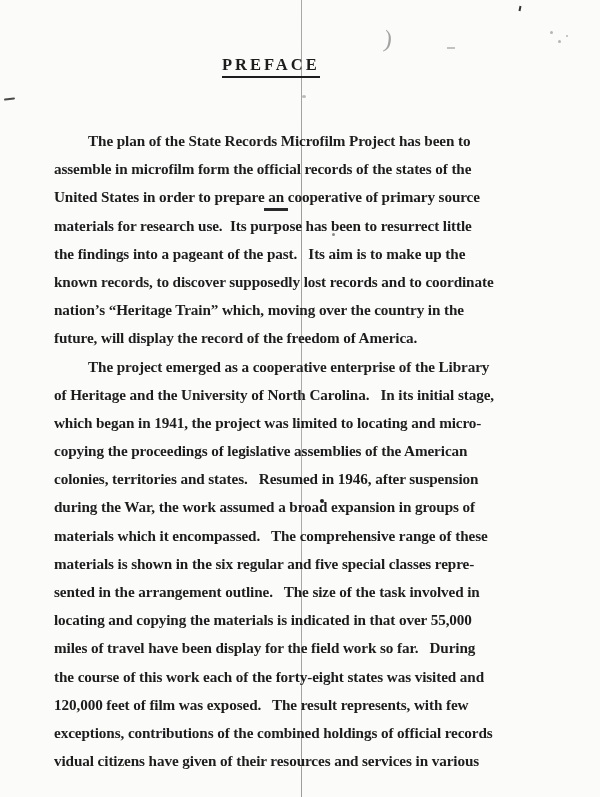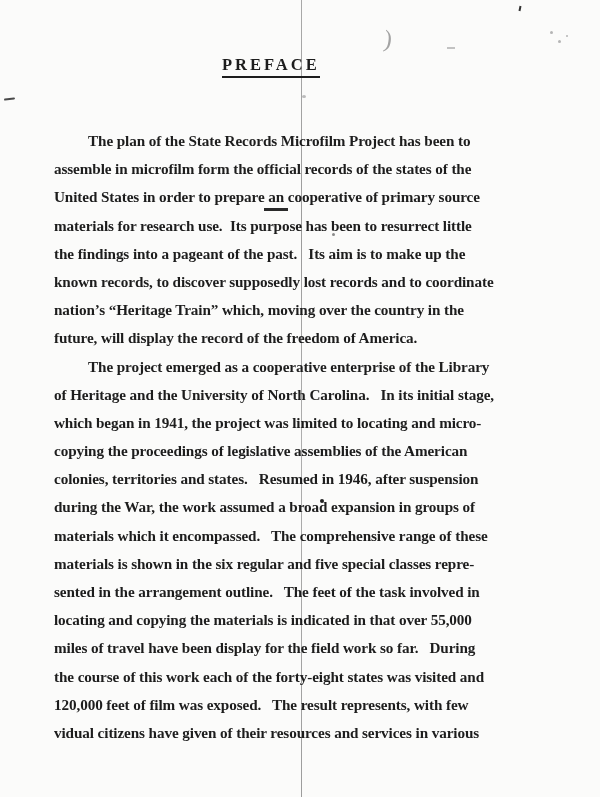--- a/index.html
+++ b/index.html
@@ -105,25 +105,26 @@
     <div class="line">nation’s “Heritage Train” which, moving over the country in the</div>
     <div class="line">future, will display the record of the freedom of America.</div>
     <div class="line indent">The project emerged as a cooperative enterprise of the Library</div>
     <div class="line">of Heritage and the University of North Carolina.   In its initial stage,</div>
     <div class="line">which began in 1941, the project was limited to locating and micro-</div>
     <div class="line">copying the proceedings of legislative assemblies of the American</div>
     <div class="line">colonies, territories and states.   Resumed in 1946, after suspension</div>
     <div class="line">during the War, the work assumed a broad expansion in groups of</div>
     <div class="line">materials which it encompassed.   The comprehensive range of these</div>
     <div class="line">materials is shown in the six regular and five special classes repre-</div>
-    <div class="line">sented in the arrangement outline.   The feet of the task involved in</div>
+    <div class="line">sented in the arrangement outline.   The size of the task involved in</div>
     <div class="line">locating and copying the materials is indicated in that over 55,000</div>
     <div class="line">miles of travel have been display for the field work so far.   During</div>
     <div class="line">the course of this work each of the forty-eight states was visited and</div>
     <div class="line">120,000 feet of film was exposed.   The result represents, with few</div>
+    <div class="line">exceptions, contributions of the combined holdings of official records</div>
     <div class="line">vidual citizens have given of their resources and services in various</div>
   </div>
 
   <div class="artifact mark-left-dash"></div>
   <div class="artifact mark-curve">)</div>
   <div class="artifact mark-top-tick"></div>
   <div class="artifact mark-dash-mid"></div>
   <div class="artifact speck speck-a"></div>
   <div class="artifact speck speck-b"></div>
   <div class="artifact speck speck-c"></div>

